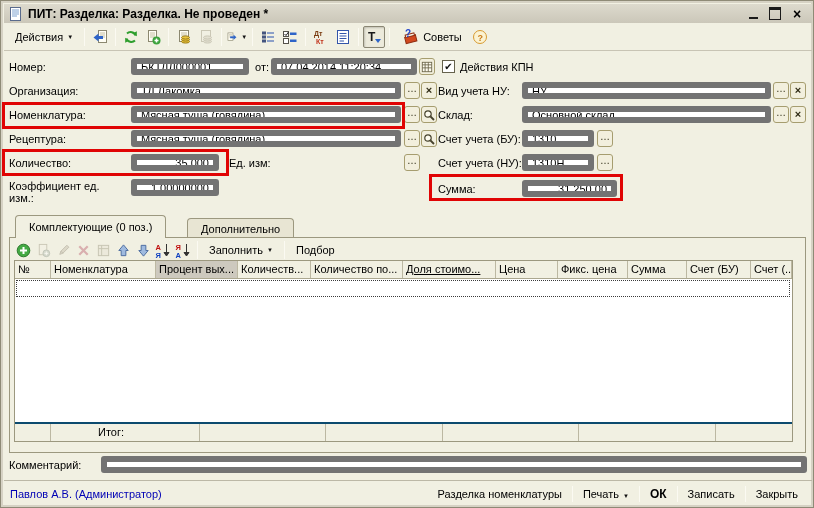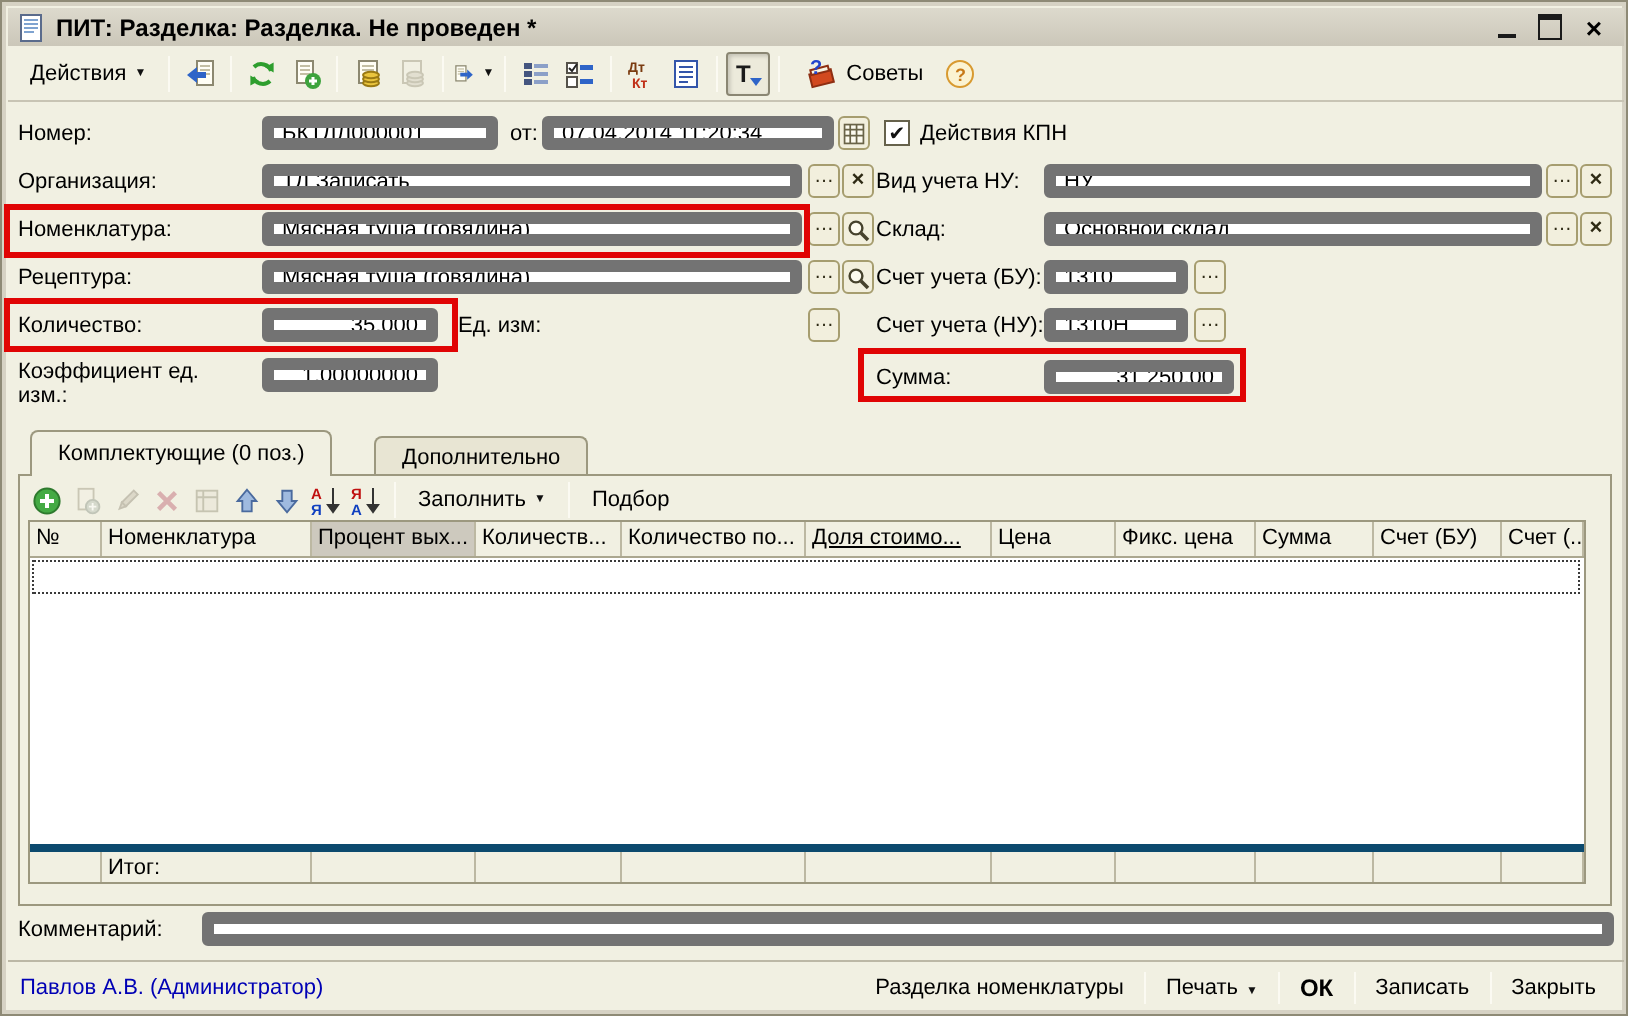--- a/index.html
+++ b/index.html
@@ -50,21 +50,21 @@
   .ptoolbar{position:absolute;left:3px;top:2px;height:20px;display:flex;align-items:center;}
   .pbtn{width:20px;height:18px;display:flex;align-items:center;justify-content:center;cursor:pointer;flex:0 0 auto;}
   
   .tbl{position:absolute;left:4px;top:22px;width:779px;height:182px;border:1px solid #9C987F;background:#fff;
        display:flex;flex-direction:column;}
   .thead{display:flex;height:18px;background:#F1F0E2;border-bottom:1px solid #ABA78F;flex:0 0 auto;}
   .th{flex:0 0 auto;border-right:1px solid #BCB8A2;padding:2px 3px;overflow:hidden;white-space:nowrap;cursor:pointer;}
   .th.sel{background:#CDC9BE;}
   .tbody{flex:1 1 auto;position:relative;background:#fff;}
   .newrow{position:absolute;left:1px;top:1px;right:2px;height:17px;border:1px dotted #3A3A3A;}
-  .tfoot{display:flex;height:19px;background:#F1F0E2;border-top:4px solid #0c4a6e;flex:0 0 auto;}
+  .tfoot{display:flex;height:19px;background:#F1F0E2;border-top:2px solid #0c4a6e;flex:0 0 auto;gap:44px;}
   .tf{flex:0 0 auto;border-right:1px solid #BCB8A2;padding:2px 3px;overflow:hidden;white-space:nowrap;}
   
   .footer{position:absolute;left:3px;top:479px;width:808px;height:26px;border-top:1px solid #BCB8A6;
           display:flex;align-items:center;padding:0 6px;}
   .userlink{color:#0000B5;cursor:pointer;white-space:nowrap;}
   .fbuttons{margin-left:auto;display:flex;align-items:center;}
   .fbtn{padding:2px 8px;cursor:pointer;white-space:nowrap;}
   .fbtn.bold{font-weight:bold;font-size:12px;}
   .fsep{width:1px;height:16px;background:#B5B19F;border-right:1px solid #FBFAF2;margin:0 2px;}
   svg{display:block;}
@@ -247,21 +247,21 @@
   <div class="sbtn" style="left:418px;top:57px">
     <svg width="12" height="12" viewBox="0 0 14 14">
         <rect x="1.5" y="1.5" width="11" height="11" fill="#FDFBEF" stroke="#6A6448"></rect>
         <path d="M1.5 4.5 h11 M4.8 1.5 v11 M8.5 1.5 v11 M1.5 8 h11" stroke="#6A6448" fill="none"></path>
       </svg>
   </div>
   <div class="cb checked" style="left:441px;top:59px"></div>
   <div class="lbl" style="left:459px;top:60px">Действия КПН</div>
 
   <div class="lbl" style="left:8px;top:84px">Организация:</div>
-  <div class="fld" style="left:130px;top:81px;width:270px">ТД Записать</div>
+  <div class="fld" style="left:130px;top:81px;width:270px">ТД Лакомка</div>
   <div class="sbtn dots" style="left:403px;top:81px"></div>
   <div class="sbtn xbtn" style="left:420px;top:81px"></div>
   <div class="lbl" style="left:437px;top:84px">Вид учета НУ:</div>
   <div class="fld" style="left:521px;top:81px;width:249px">НУ</div>
   <div class="sbtn dots" style="left:772px;top:81px"></div>
   <div class="sbtn xbtn" style="left:789px;top:81px"></div>
 
   <div class="lbl" style="left:8px;top:108px">Номенклатура:</div>
   <div class="fld" style="left:130px;top:105px;width:270px">Мясная туша (говядина)</div>
   <div class="sbtn dots" style="left:403px;top:105px"></div>

